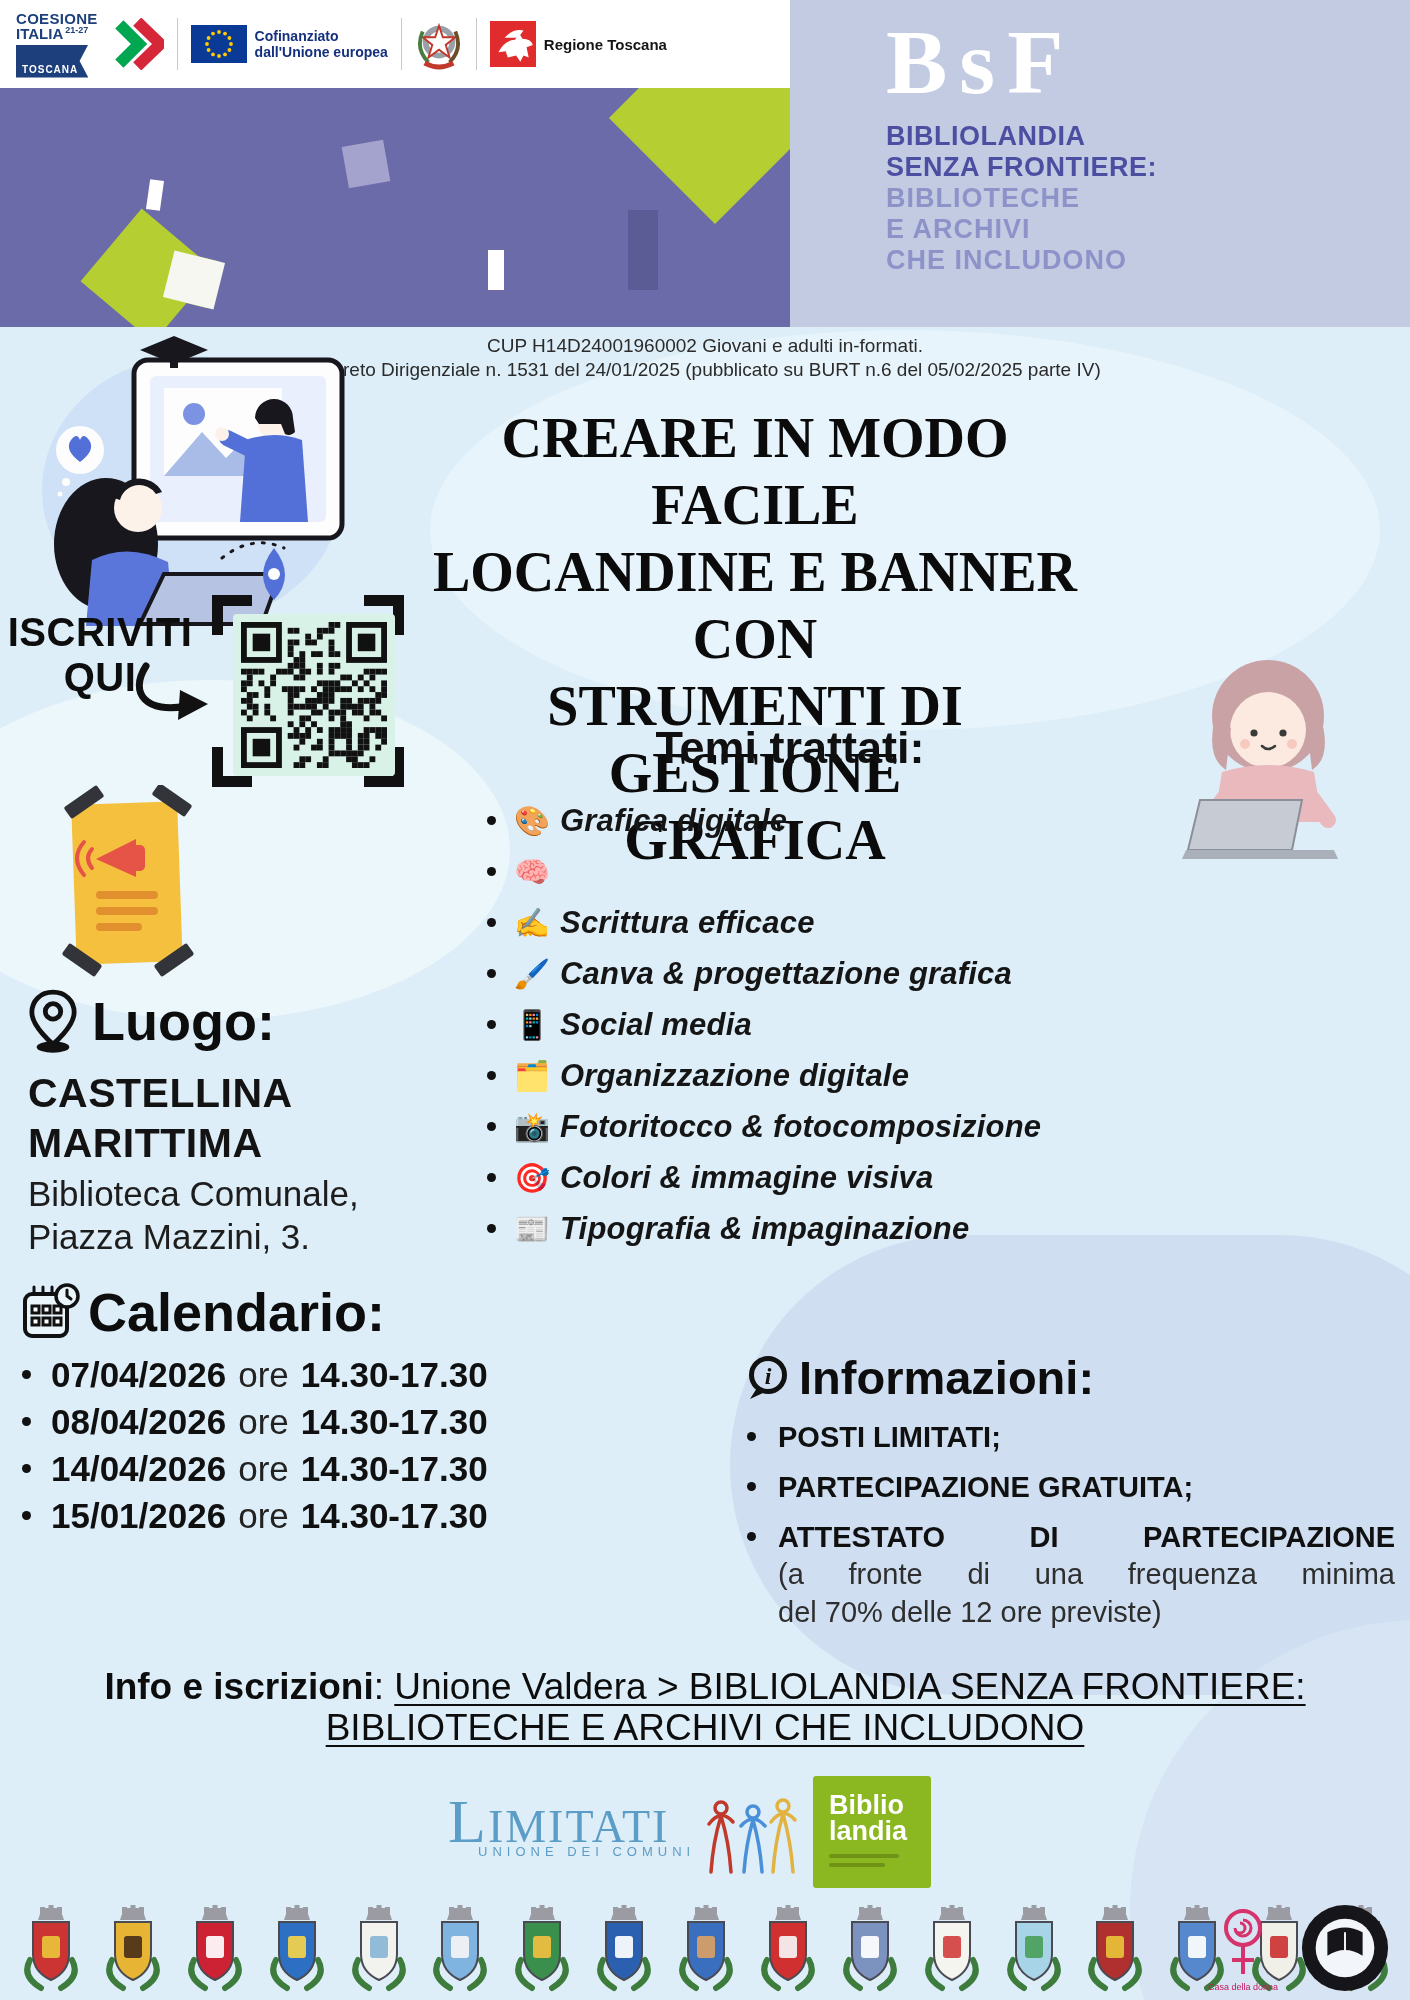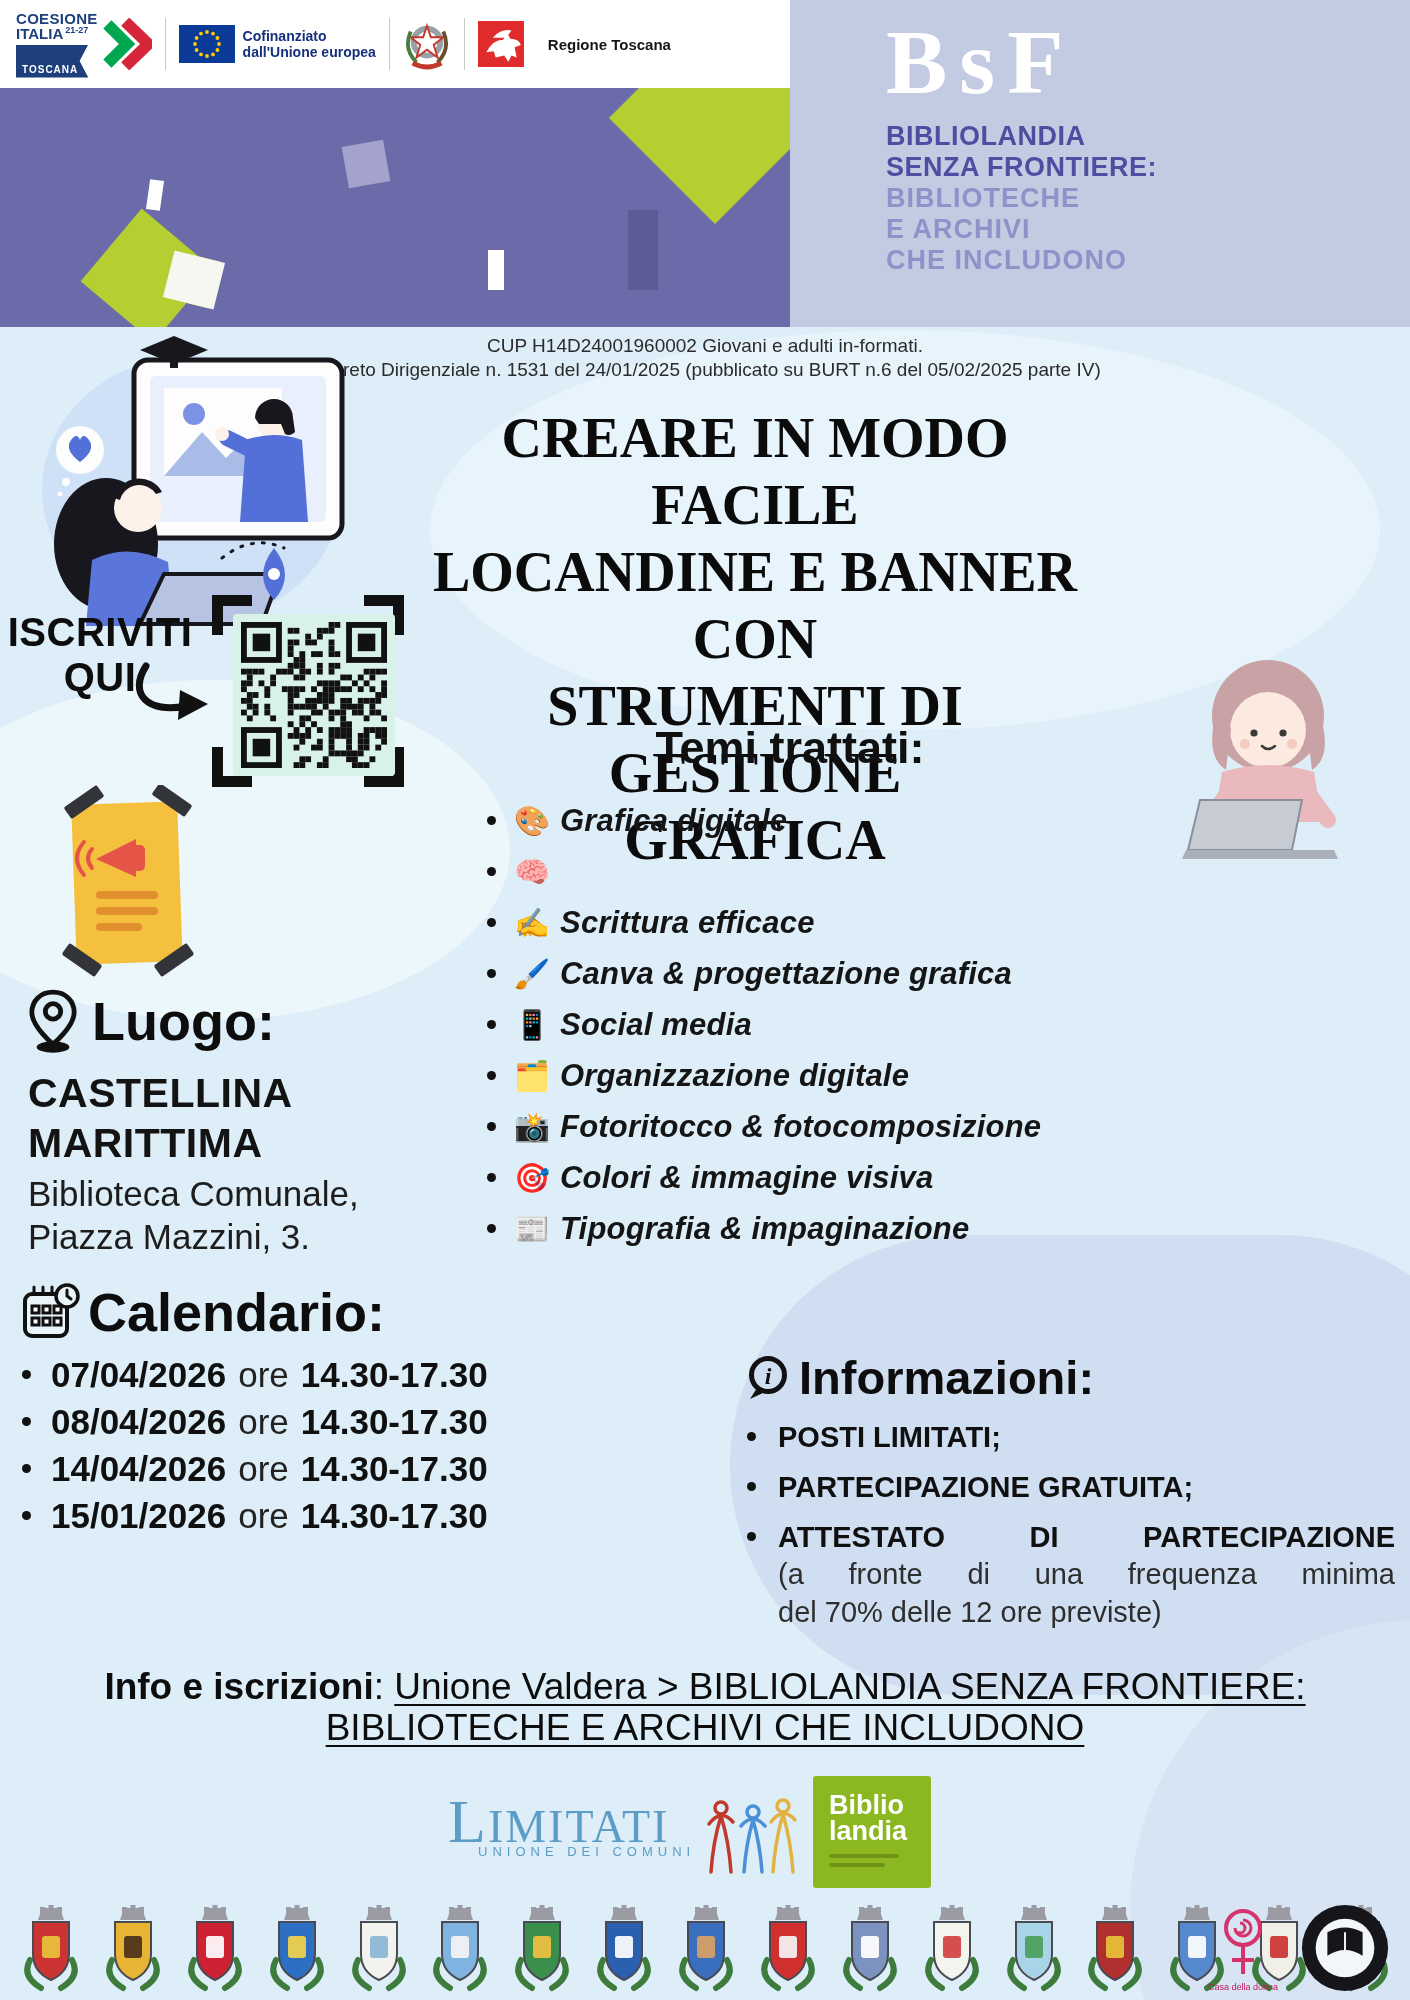--- a/index.html
+++ b/index.html
@@ -11,31 +11,31 @@
   .blob{position:absolute;z-index:0;}
   .blob-title{left:430px;top:330px;width:950px;height:400px;background:#e7f4fb;border-radius:50%;}
   .blob-left{left:-90px;top:680px;width:600px;height:340px;background:#ecf7fc;border-radius:50%;}
   .blob-info{left:730px;top:1235px;width:780px;height:460px;background:#cfdff1;border-radius:240px;}
   .blob-corner{left:1130px;top:1620px;width:580px;height:580px;background:#d6e4f4;border-radius:50%;}
   .z1{z-index:1;}
   
   .hdr-white{left:0;top:0;width:790px;height:88px;background:#fff;display:flex;align-items:center;
              padding:0 16px;gap:13px;z-index:2;}
   .hdr-sep{width:1px;height:52px;background:#c9c9c9;flex:none;}
-  .logo-coesione{display:flex;align-items:center;gap:4px;flex:none;}
+  .logo-coesione{display:flex;align-items:center;gap:16px;flex:none;}
   .co-text{line-height:1;}
   .co-l1{font-size:15px;font-weight:bold;color:#1d3f7c;letter-spacing:0.3px;}
   .co-l2{font-size:15px;font-weight:bold;color:#1d3f7c;}
   .co-sup{font-size:9px;vertical-align:super;margin-left:2px;}
   .co-tag{margin-top:4px;background:#1d3f7c;color:#fff;font-size:10px;font-weight:bold;
           letter-spacing:1px;padding:20px 10px 3px 6px;display:inline-block;
           clip-path:polygon(0 0,100% 0,88% 50%,100% 100%,0 100%);}
   .logo-eu{display:flex;align-items:center;gap:8px;flex:none;}
   .eu-text{font-size:14px;font-weight:bold;color:#15307c;line-height:1.15;}
-  .logo-rt{display:flex;align-items:center;gap:24px;flex:none;}
+  .logo-rt{display:flex;align-items:center;gap:8px;flex:none;}
   .rt-label{font-size:15px;font-weight:bold;color:#151515;}
   .hdr-right{left:790px;top:0;width:620px;height:327px;background:#c3cbe3;z-index:2;
              padding:14px 0 0 96px;}
   .bsf{font-family:"Liberation Serif",serif;font-weight:bold;color:#fff;font-size:92px;
        letter-spacing:12px;line-height:1.05;}
   .bsf-bold{font-size:27px;font-weight:bold;color:#4c4fa1;line-height:31px;letter-spacing:0.5px;margin-top:10px;}
   .bsf-light{font-size:27px;color:#8d93c9;line-height:31px;letter-spacing:1px;font-weight:bold;}
   
   .banner{left:0;top:88px;width:790px;height:239px;background:#6c6ba9;overflow:hidden;z-index:1;}
   .confetti{position:absolute;}

